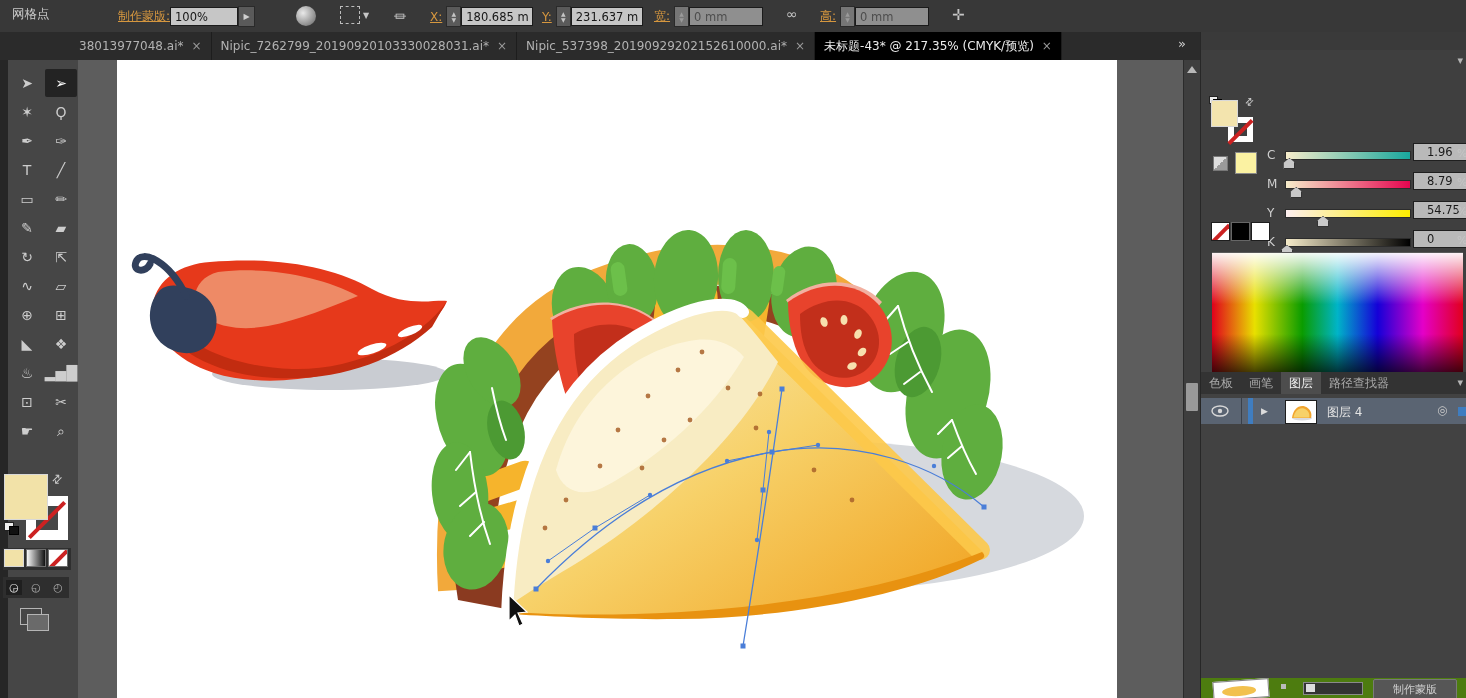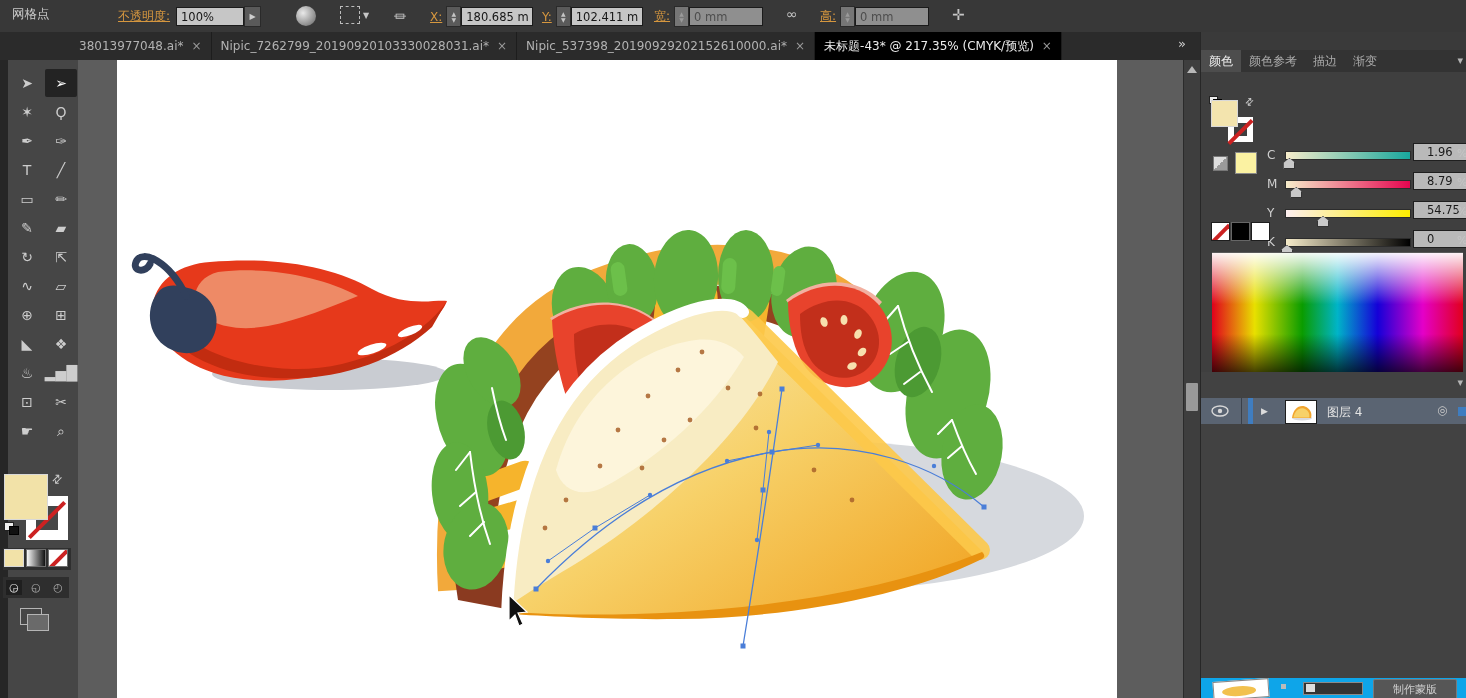--- a/index.html
+++ b/index.html
@@ -108,60 +108,60 @@
   #layers-panel{left:0;top:340px;width:266px;height:326px;background:#424242}
   #layers-body{position:absolute;left:0;top:22px;width:266px;height:304px}
   #layer-row{position:absolute;left:0;top:4px;width:266px;height:26px;background:#5a6472;cursor:pointer}
   #eye-cell{position:absolute;left:0;top:0;width:40px;height:26px;border-right:1px solid #39404a}
   #layer-selbar{position:absolute;left:47px;top:0;width:5px;height:26px;background:#3f7dc0}
   #layer-expand{position:absolute;left:60px;top:8px;color:#dcdcdc;font-size:9px;cursor:pointer}
   #layer-thumb{position:absolute;left:84px;top:2px;width:30px;height:22px;background:#fff;border:1px solid #1d1d1d;cursor:pointer}
   #layer-name{position:absolute;left:126px;top:6px;color:#e3e3e3;font-size:12px}
   #layer-target{position:absolute;left:236px;top:5px;color:#c9c9c9;font-size:12px;cursor:pointer}
   #layer-chip{position:absolute;left:257px;top:9px;width:9px;height:9px;background:#3f7dc0;cursor:pointer}
-  #transp-strip{position:absolute;left:0;top:284px;width:266px;height:20px;background:#0ea5e9}
+  #transp-strip{position:absolute;left:0;top:284px;width:266px;height:20px;background:#4d7c0f}
   #transp-thumb{position:absolute;left:12px;top:2px;width:54px;height:17px;background:#fff;border:1px solid #888;transform:rotate(-4deg);overflow:hidden}
   #transp-thumb .blob{position:absolute;left:8px;top:5px;width:34px;height:10px;background:#f2c14e;border-radius:50%}
   #transp-dot{position:absolute;left:80px;top:6px;width:5px;height:5px;background:#bbb}
   #transp-slider{position:absolute;left:102px;top:4px;width:58px;height:11px;background:#333;border:1px solid #8a8a8a;cursor:pointer}
   #transp-slider .th{position:absolute;left:2px;top:1px;width:9px;height:8px;background:#ddd}
   #make-mask-btn{position:absolute;left:172px;top:1px;width:82px;height:19px;background:#565656;border:1px solid #7a7a7a;
      border-radius:2px;color:#d0d0d0;font-size:11px;display:flex;align-items:center;justify-content:center;cursor:pointer}
 </style>
 </head>
 <body>
 
 <div id="controlbar" class="abs">
   <div class="cb-group" style="left:12px">
       <span class="cb-label">网格点</span>
     </div>
   <div class="cb-group" style="left:118px">
-    <span class="cb-link">不透明度:</span>
-    <span class="field" style="width:58px;margin-left:6px">100%</span>
+    <span class="cb-link">制作蒙版:</span>
+    <span class="field" style="width:58px;">100%</span>
     <span class="ddbtn">▶</span>
   </div>
   <div class="cb-group" style="left:296px">
     <span style="width:20px;height:20px;border-radius:50%;background:radial-gradient(circle at 35% 35%,#e9e9e9,#8a8a8a 70%,#555);display:inline-block"></span>
   </div>
   <div class="cb-group" style="left:340px">
     <span style="width:18px;height:16px;border:1px dashed #bdbdbd;display:inline-block"></span>
     <span style="color:#c6c6c6;font-size:8px;margin-left:3px">▼</span>
   </div>
   <div class="cb-group" style="left:394px">
       <span class="cb-icon">⏛</span>
     </div>
   <div class="cb-group" style="left:430px">
     <span class="cb-link">X:</span>
     <span class="stepper" style="margin-left:4px">▲<br>▼</span>
     <span class="field" style="width:62px">180.685 m</span>
   </div>
   <div class="cb-group" style="left:542px">
     <span class="cb-link">Y:</span>
     <span class="stepper" style="margin-left:4px">▲<br>▼</span>
-    <span class="field" style="width:62px">102.411 m</span>
+    <span class="field" style="width:62px">231.637 m</span>
   </div>
   <div class="cb-group" style="left:654px">
     <span class="cb-link">宽:</span>
     <span class="stepper disabled" style="margin-left:4px">▲<br>▼</span>
     <span class="field disabled" style="width:64px">0 mm</span>
   </div>
   <div class="cb-group" style="left:786px">
       <span class="cb-icon" style="font-size:14px">∞</span>
     </div>
   <div class="cb-group" style="left:820px">
@@ -461,26 +461,20 @@
 </svg>
 
 <div id="vscroll" class="abs">
   <div class="up"></div>
   <div class="thumb"></div>
 </div>
 
 <div id="dock" class="abs">
 
   <div id="color-panel" class="abs">
-    <div class="panel-tabs" style="top:0">
-        <div class="ptab active">颜色</div>
-        <div class="ptab">颜色参考</div>
-        <div class="ptab">描边</div>
-        <div class="ptab">渐变</div>
-      </div>
     <span class="panel-menu">▾</span>
     <div id="color-body">
       <div id="cp-mini">
           <span class="w"></span>
           <span class="b"></span>
         </div>
       <div id="cp-swap">⇄</div>
       <div id="cp-fill"></div>
       <div id="cp-stroke">
         <div class="hole"></div>
@@ -527,20 +521,26 @@
             <div class="redslash"></div>
           </div>
         <div class="mini-sw" id="sw-black"></div>
         <div class="mini-sw" id="sw-white"></div>
       </div>
       <div id="spectrum"></div>
     </div>
   </div>
 
   <div id="layers-panel" class="abs">
+    <div class="panel-tabs" style="top:0">
+        <div class="ptab">色板</div>
+        <div class="ptab">画笔</div>
+        <div class="ptab active">图层</div>
+        <div class="ptab">路径查找器</div>
+      </div>
     <span class="panel-menu">▾</span>
     <div id="layers-body">
       <div id="layer-row">
         <div id="eye-cell">
           <svg width="18" height="12" style="position:absolute;left:10px;top:7px">
             <ellipse cx="9" cy="6" rx="8" ry="5" fill="none" stroke="#d8d8d8" stroke-width="1.4"></ellipse>
             <circle cx="9" cy="6" r="2.2" fill="#d8d8d8"></circle>
           </svg>
         </div>
         <div id="layer-selbar"></div>

